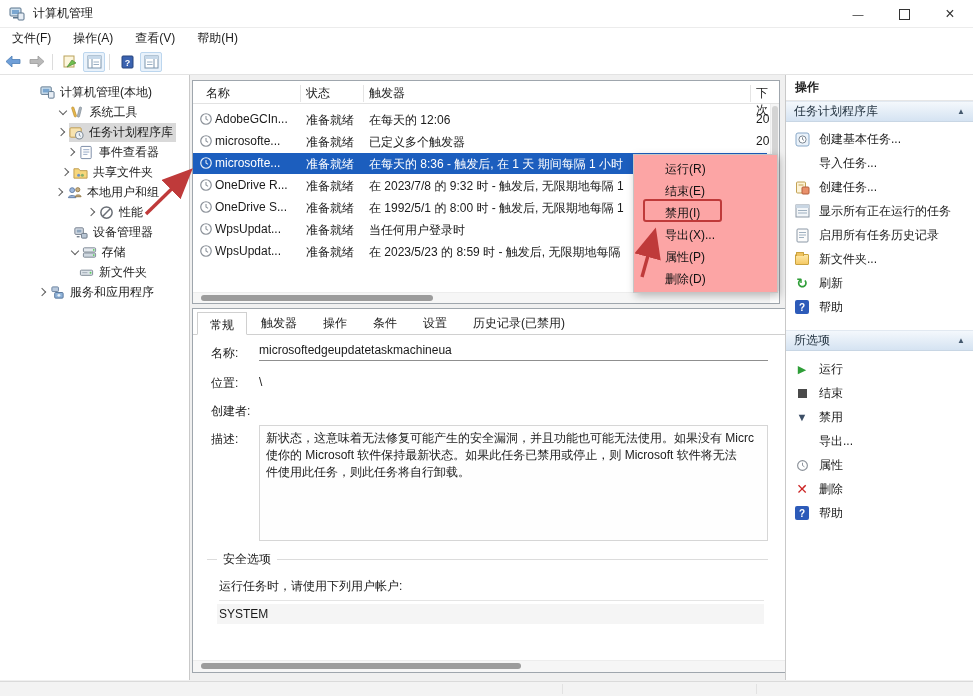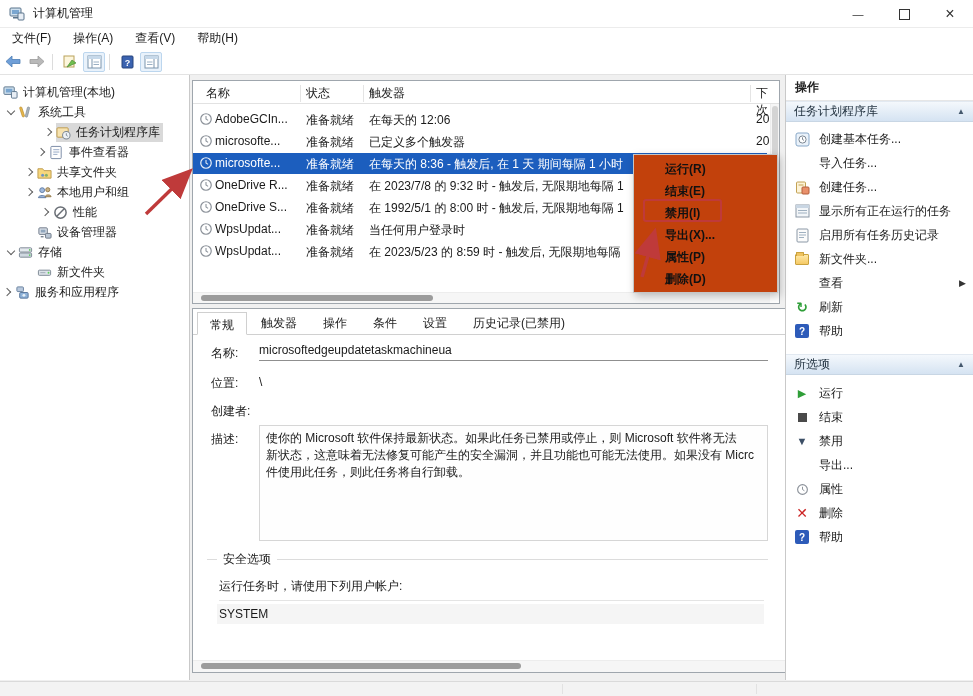--- a/index.html
+++ b/index.html
@@ -27,21 +27,21 @@
   
   .toolbar{position:absolute;left:0;top:49px;width:973px;height:26px;background:#ffffff;
            border-bottom:1px solid #e3e3e3;display:flex;align-items:center;}
   .tbtn{width:22px;height:20px;display:flex;align-items:center;justify-content:center;margin-left:2px;}
   .tbtn.framed{border:1px solid #bcd6ee;background:#e9f2fb;border-radius:2px;}
   .tsep{width:1px;height:16px;background:#dcdcdc;margin:0 4px;}
 
   
   .tree-panel{position:absolute;left:0;top:75px;width:190px;height:605px;background:#ffffff;
               border-right:1px solid #c9c9c9;overflow:hidden;}
-  .trow{height:20px;display:flex;align-items:center;white-space:nowrap;}
+  .trow{height:20px;display:flex;align-items:center;white-space:nowrap;justify-content:center;}
   .trow .ticon{width:15px;height:15px;flex:0 0 15px;margin-right:5px;}
   .chev{width:13px;height:13px;flex:0 0 13px;position:relative;}
   .chev::before{content:"";position:absolute;width:5px;height:5px;left:3px;top:2px;
                 border-right:1.4px solid #5f5f5f;border-bottom:1.4px solid #5f5f5f;transform:rotate(45deg);}
   .chev.right::before{transform:rotate(-45deg);left:2px;top:3px;}
   .tsel{background:#d9d9d9;padding:1px 3px 1px 0;display:flex;align-items:center;}
 
   
   .list-panel{position:absolute;left:192px;top:80px;width:588px;height:224px;background:#ffffff;
               border:1px solid #9fa6ad;overflow:hidden;}
@@ -55,22 +55,22 @@
   .c-status{left:113px;width:58px;}
   .c-trig{left:176px;width:384px;}
   .c-next{left:563px;width:13px;}
   .lrow.sel{background:#1c5ebe;color:#ffffff;}
   .vscroll{position:absolute;right:0;top:23px;bottom:12px;width:9px;background:#f6f6f6;border-left:1px solid #ededed;}
   .vthumb{position:absolute;left:1px;right:1px;background:#d4d4d4;border-radius:3px;}
   .hscroll{position:absolute;left:0;right:9px;bottom:0;height:11px;background:#f6f6f6;border-top:1px solid #ededed;}
   .hthumb{position:absolute;top:2px;height:6px;background:#9c9c9c;border-radius:3px;}
 
   
-  .ctx{position:absolute;left:633px;top:154px;width:145px;height:139px;background:#c2410c;
-       border:1px solid #c5c5c5;box-shadow:2px 3px 8px rgba(0,0,0,.25);z-index:40;padding-top:3px;font-weight:bold;}
+  .ctx{position:absolute;left:633px;top:154px;width:145px;height:139px;background:#fca5a5;
+       border:1px solid #c5c5c5;box-shadow:2px 3px 8px rgba(0,0,0,.25);z-index:40;padding-top:3px;}
   .ctx-item{height:22px;display:flex;align-items:center;padding-left:31px;color:#111;}
 
   
   .anno-rect{position:absolute;left:643px;top:199px;width:79px;height:23px;border:2px solid #bf3a3a;
              border-radius:3px;z-index:45;}
   .overlay{position:absolute;left:0;top:0;z-index:50;pointer-events:none;}
 
   
   .details-panel{position:absolute;left:192px;top:308px;width:712px;height:365px;background:#ffffff;
                  border:1px solid #9fa6ad;overflow:hidden;}
@@ -399,22 +399,22 @@
     <span class="fld-label" style="top:36px">名称:</span>
     <span class="fld-value underl" style="top:34px;padding-bottom:3px">microsoftedgeupdatetaskmachineua</span>
 
     <span class="fld-label" style="top:66px">位置:</span>
     <span class="fld-value" style="top:66px">\</span>
 
     <span class="fld-label" style="top:94px">创建者:</span>
 
     <span class="fld-label" style="top:122px">描述:</span>
     <div class="descbox">
+      <div>新状态，这意味着无法修复可能产生的安全漏洞，并且功能也可能无法使用。如果没有 Micrc</div>
       <div>使你的 Microsoft 软件保持最新状态。如果此任务已禁用或停止，则 Microsoft 软件将无法</div>
-      <div>新状态，这意味着无法修复可能产生的安全漏洞，并且功能也可能无法使用。如果没有 Micrc</div>
       <div>件使用此任务，则此任务将自行卸载。</div>
     </div>
 
     <div class="secgroup">
       <span class="seclabel">安全选项</span>
       <div style="position:absolute;left:12px;top:18px;right:4px;border-bottom:1px solid #e4e4e4;padding-bottom:5px">运行任务时，请使用下列用户帐户:</div>
       <div style="position:absolute;left:10px;top:44px;right:4px;background:#f5f5f5;padding:3px 2px">SYSTEM</div>
       <div class="radiorow" style="top:72px">
         <span class="radio"></span>
         <span>只在用户登录时运行</span>
@@ -483,24 +483,20 @@
           </svg>
         </span>
       <span>启用所有任务历史记录</span>
     </div>
     <div class="ap-item">
       <span class="aicon">
           <span class="g-folder"></span>
         </span>
       <span>新文件夹...</span>
     </div>
-    <div class="ap-item haschild">
-      <span class="aicon"></span>
-      <span>查看</span>
-    </div>
     <div class="ap-item">
       <span class="aicon">
           <span class="g-ref">↻</span>
         </span>
       <span>刷新</span>
     </div>
     <div class="ap-item">
       <span class="aicon">
           <span class="g-help">?</span>
         </span>

